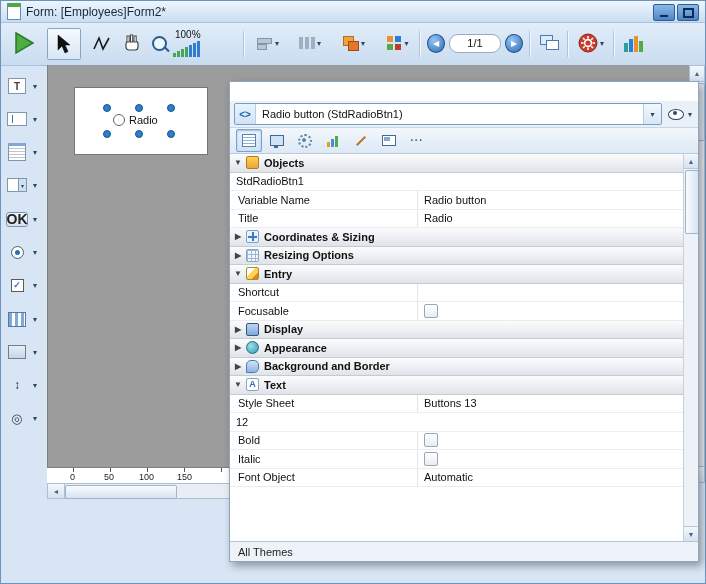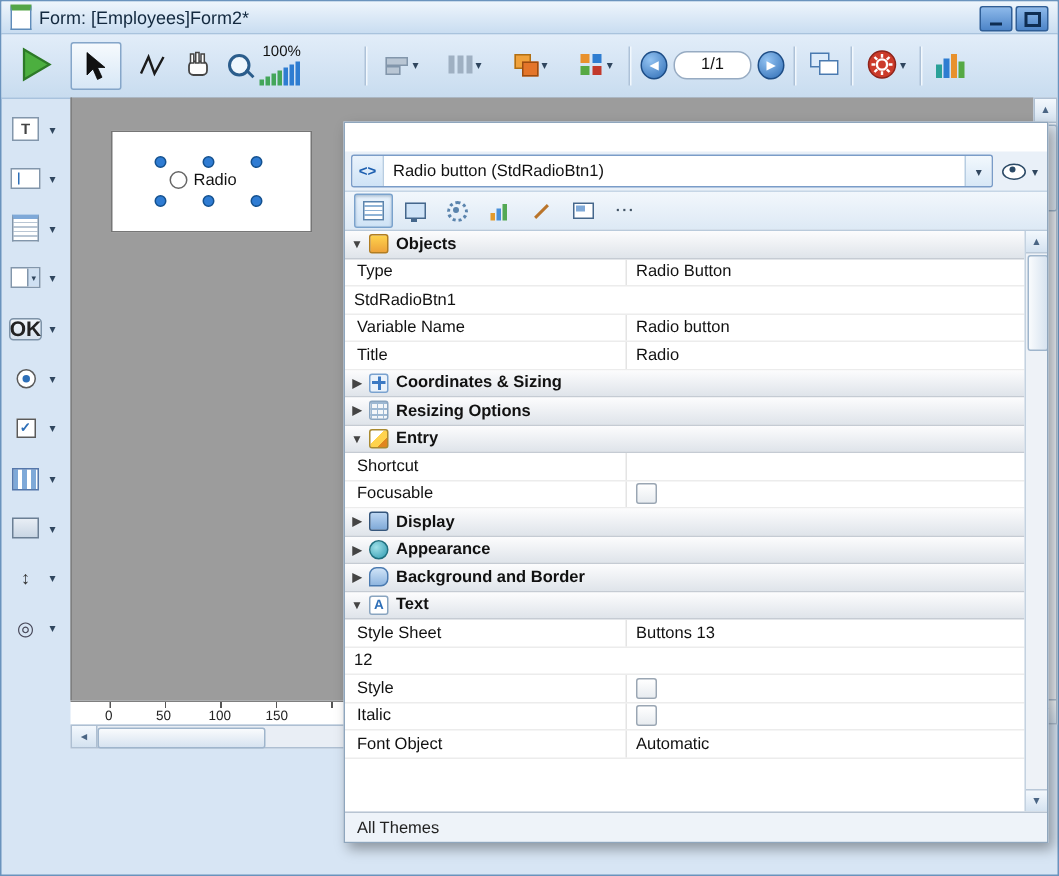--- a/index.html
+++ b/index.html
@@ -419,24 +419,20 @@
 
     <div class="grid">
       <div class="rows">
 
         <div class="row sec">
           <span class="tri">▼</span>
           <span class="sic ic-obj"></span>
           <span class="sl">Objects</span>
         </div>
         <div class="row">
-          <div class="cl">Type</div>
-          <div class="cv">Radio Button</div>
-        </div>
-        <div class="row">
           <div class="cv">StdRadioBtn1</div>
         </div>
         <div class="row">
           <div class="cl">Variable Name</div>
           <div class="cv">Radio button</div>
         </div>
         <div class="row">
           <div class="cl">Title</div>
           <div class="cv">Radio</div>
         </div>
@@ -491,21 +487,21 @@
         </div>
 
         <div class="row">
           <div class="cl">Style Sheet</div>
           <div class="cv">Buttons 13</div>
         </div>
         <div class="row">
           <div class="cv">12</div>
         </div>
         <div class="row">
-          <div class="cl">Style</div>
+          <div class="cl">Bold</div>
           <div class="cv">
               <span class="cb"></span>
             </div>
         </div>
         <div class="row">
           <div class="cl">Italic</div>
           <div class="cv">
               <span class="cb"></span>
             </div>
         </div>

